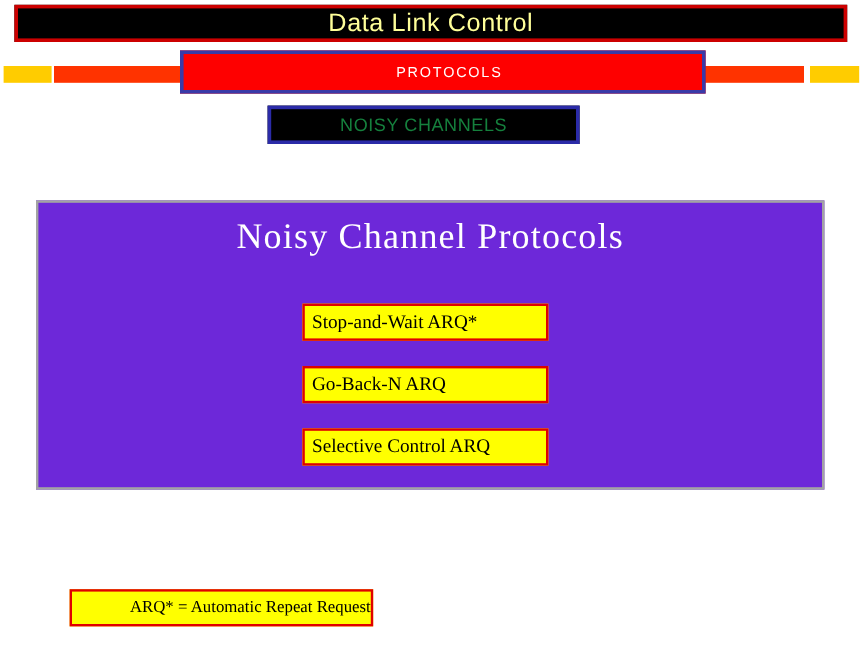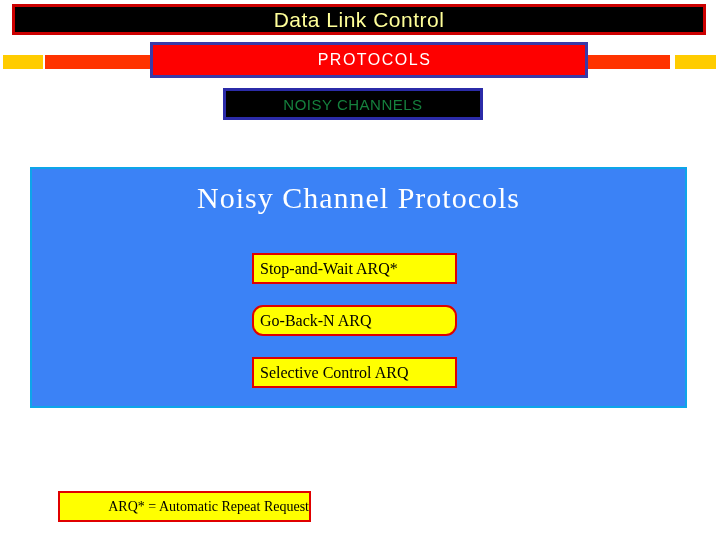--- a/index.html
+++ b/index.html
@@ -44,21 +44,21 @@
     position: absolute;
     left: 150px; top: 42px;
     width: 438px; height: 36px;
     background: #fe0000;
     border: 3px solid #3a3aa8;
     box-sizing: border-box;
     display: flex;
     align-items: center;
     justify-content: center;
     color: #ffffff;
-    font-size: 16px;
+    font-size: 12px;
     letter-spacing: 1.5px;
     z-index: 2;
     padding-left: 11px;
   }
 
   
   .banner-noisy {
     position: absolute;
     left: 223px; top: 88px;
     width: 260px; height: 32px;
@@ -71,22 +71,22 @@
     color: #15803d;
     font-size: 15px;
     letter-spacing: 0.5px;
   }
 
   
   .main-box {
     position: absolute;
     left: 30px; top: 167px;
     width: 657px; height: 241px;
-    background: #3b82f6;
-    border: 2px solid #0ea5e9;
+    background: #6d28d9;
+    border: 2px solid #a3a3a3;
     box-sizing: border-box;
   }
   .main-title {
     margin-top: 12px;
     text-align: center;
     color: #ffffff;
     font-family: "Liberation Serif", serif;
     font-size: 30px;
     letter-spacing: 1px;
   }
@@ -101,21 +101,21 @@
     box-sizing: border-box;
     color: #000000;
     font-family: "Liberation Serif", serif;
     font-size: 16px;
     line-height: 27px;
     padding-left: 6px;
     white-space: nowrap;
     cursor: pointer;
   }
   .menu-item-1 { top: 84px; }
-  .menu-item-2 { top: 136px; border-radius: 11px; }
+  .menu-item-2 { top: 136px; }
   .menu-item-3 { top: 188px; }
 
   
   .footnote {
     position: absolute;
     left: 30px; top: 491px;
     width: 253px; height: 31px;
     background: #ffff00;
     border: 2px solid #e00000;
     box-sizing: border-box;

